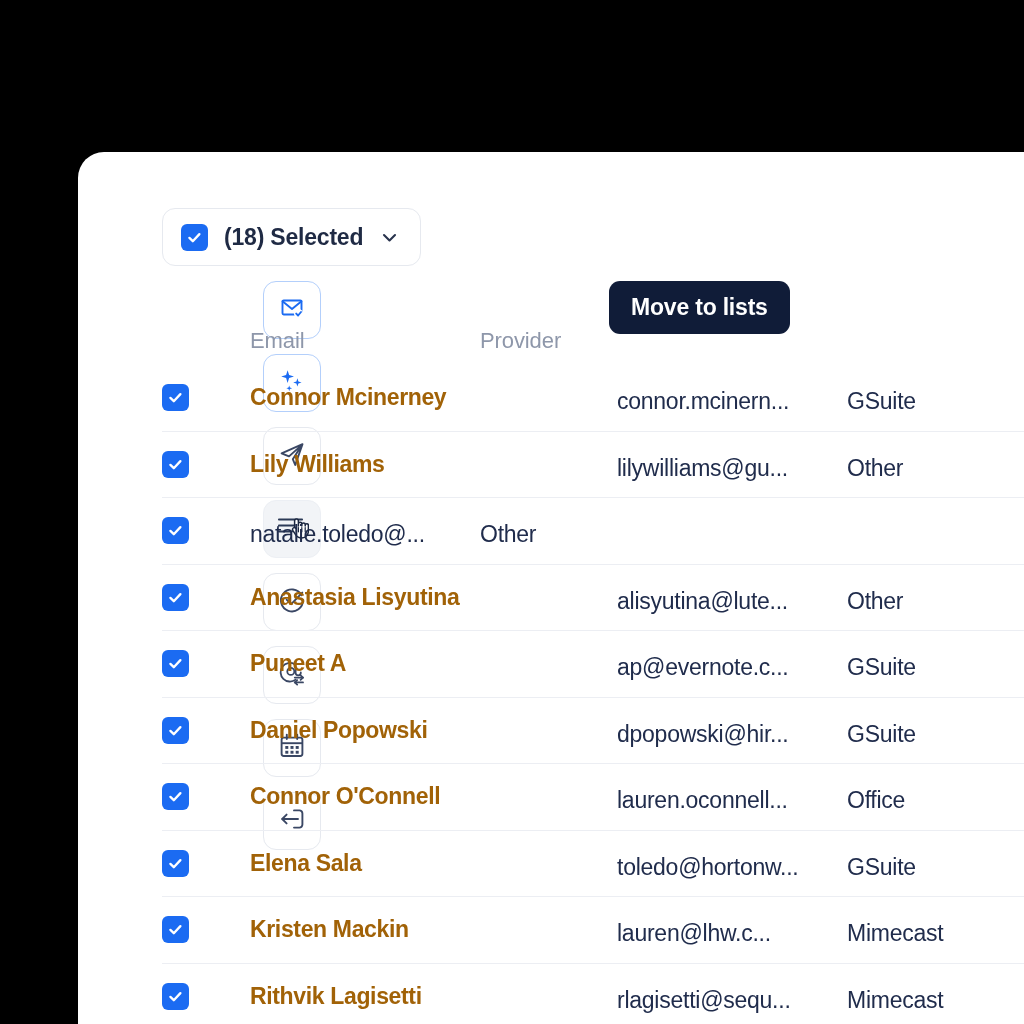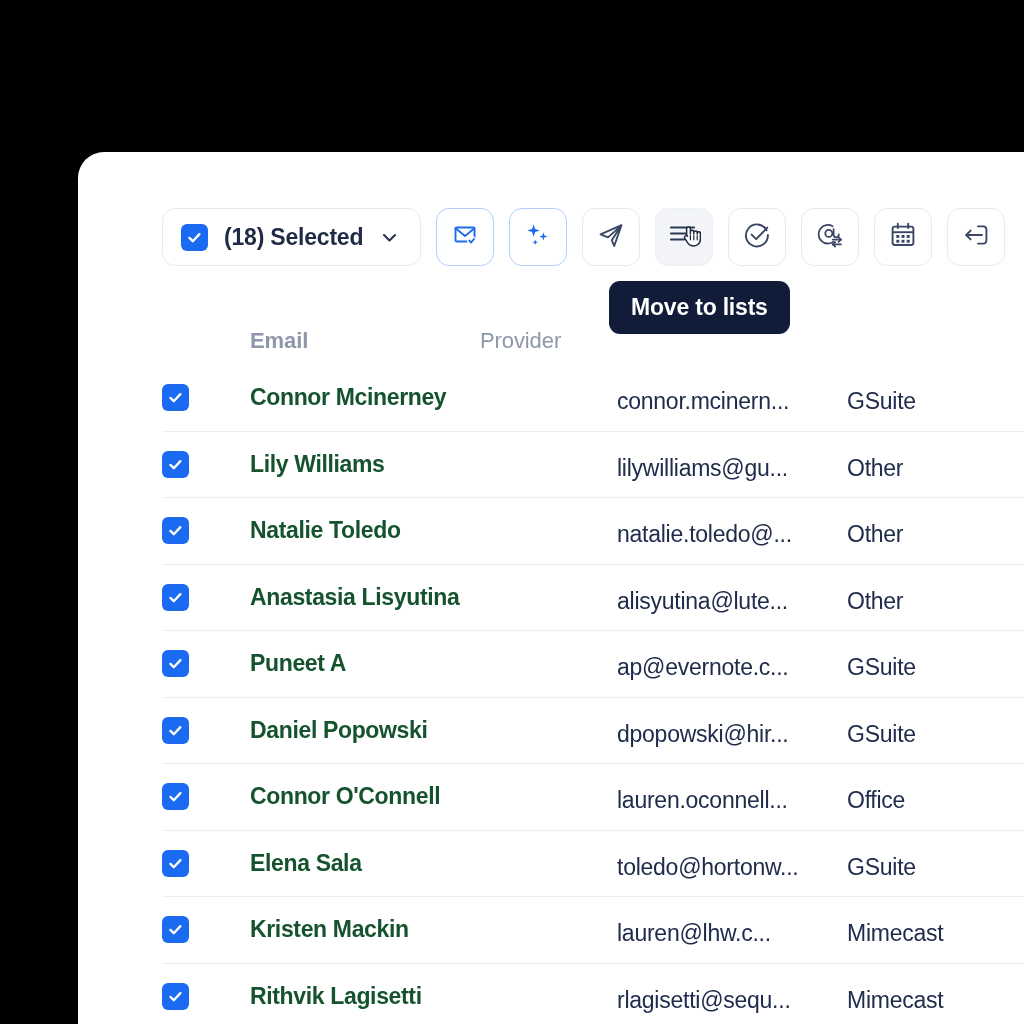--- a/index.html
+++ b/index.html
@@ -21,20 +21,21 @@
     border-radius: 26px 0 0 0;
   }
 
   
   .toolbar {
     position: absolute;
     left: 84px; top: 56px;   
     display: flex;
     align-items: center;
     gap: 15px;
+    flex-direction: column;
   }
 
   .selected-pill {
     display: flex; align-items: center;
     gap: 16px;
     height: 58px;
     padding: 0 20px 0 18px;
     border: 1.6px solid #e6e9ef;
     border-radius: 13px;
     background: #fff;
@@ -90,30 +91,30 @@
   .thead {
     display: flex; align-items: center;
     height: 48px;
   }
   .th {
     font-size: 22px; color: #8e97aa; font-weight: 400;
     letter-spacing: -0.1px;
   }
   .col-chk  { width: 88px; flex: 0 0 88px; display:flex; align-items:center; }
   .col-name { width: 367px; flex: 0 0 367px; }
-  .col-mail { width: 230px; flex: 0 0 230px; font-weight: bold; }
+  .col-mail { width: 230px; flex: 0 0 230px; }
   .col-prov { flex: 1 1 auto; }
 
   .trow {
     display: flex; align-items: center;
     height: 66.5px;
     border-bottom: 1.6px solid #eceef3;
   }
   .cell-name {
-    font-size: 23px; font-weight: 700; color: #14532d;
+    font-size: 23px; font-weight: 700; color: #a16207;
     letter-spacing: -0.35px; white-space: nowrap;
   }
   .cell-mail, .cell-prov {
     font-size: 23px; font-weight: 400; color: #202c4c;
     letter-spacing: -0.25px; white-space: nowrap; margin-top: 8px;
   }
 </style>
 </head>
 <body>
 
@@ -267,21 +268,20 @@
             <div class="col-prov cell-prov">Other</div>
           </div>
           <div class="trow">
             <div class="col-chk">
               <span class="chk">
                 <svg width="17" height="17" viewBox="0 0 17 17" aria-hidden="true">
                   <path d="M3.4 8.9 L6.8 12.2 L13.4 5.1" fill="none" stroke="#fff" stroke-width="2.3" stroke-linecap="round" stroke-linejoin="round"></path>
                 </svg>
               </span>
             </div>
-            <div class="col-name cell-name">Natalie Toledo</div>
             <div class="col-mail cell-mail">natalie.toledo@...</div>
             <div class="col-prov cell-prov">Other</div>
           </div>
           <div class="trow">
             <div class="col-chk">
               <span class="chk">
                 <svg width="17" height="17" viewBox="0 0 17 17" aria-hidden="true">
                   <path d="M3.4 8.9 L6.8 12.2 L13.4 5.1" fill="none" stroke="#fff" stroke-width="2.3" stroke-linecap="round" stroke-linejoin="round"></path>
                 </svg>
               </span>

